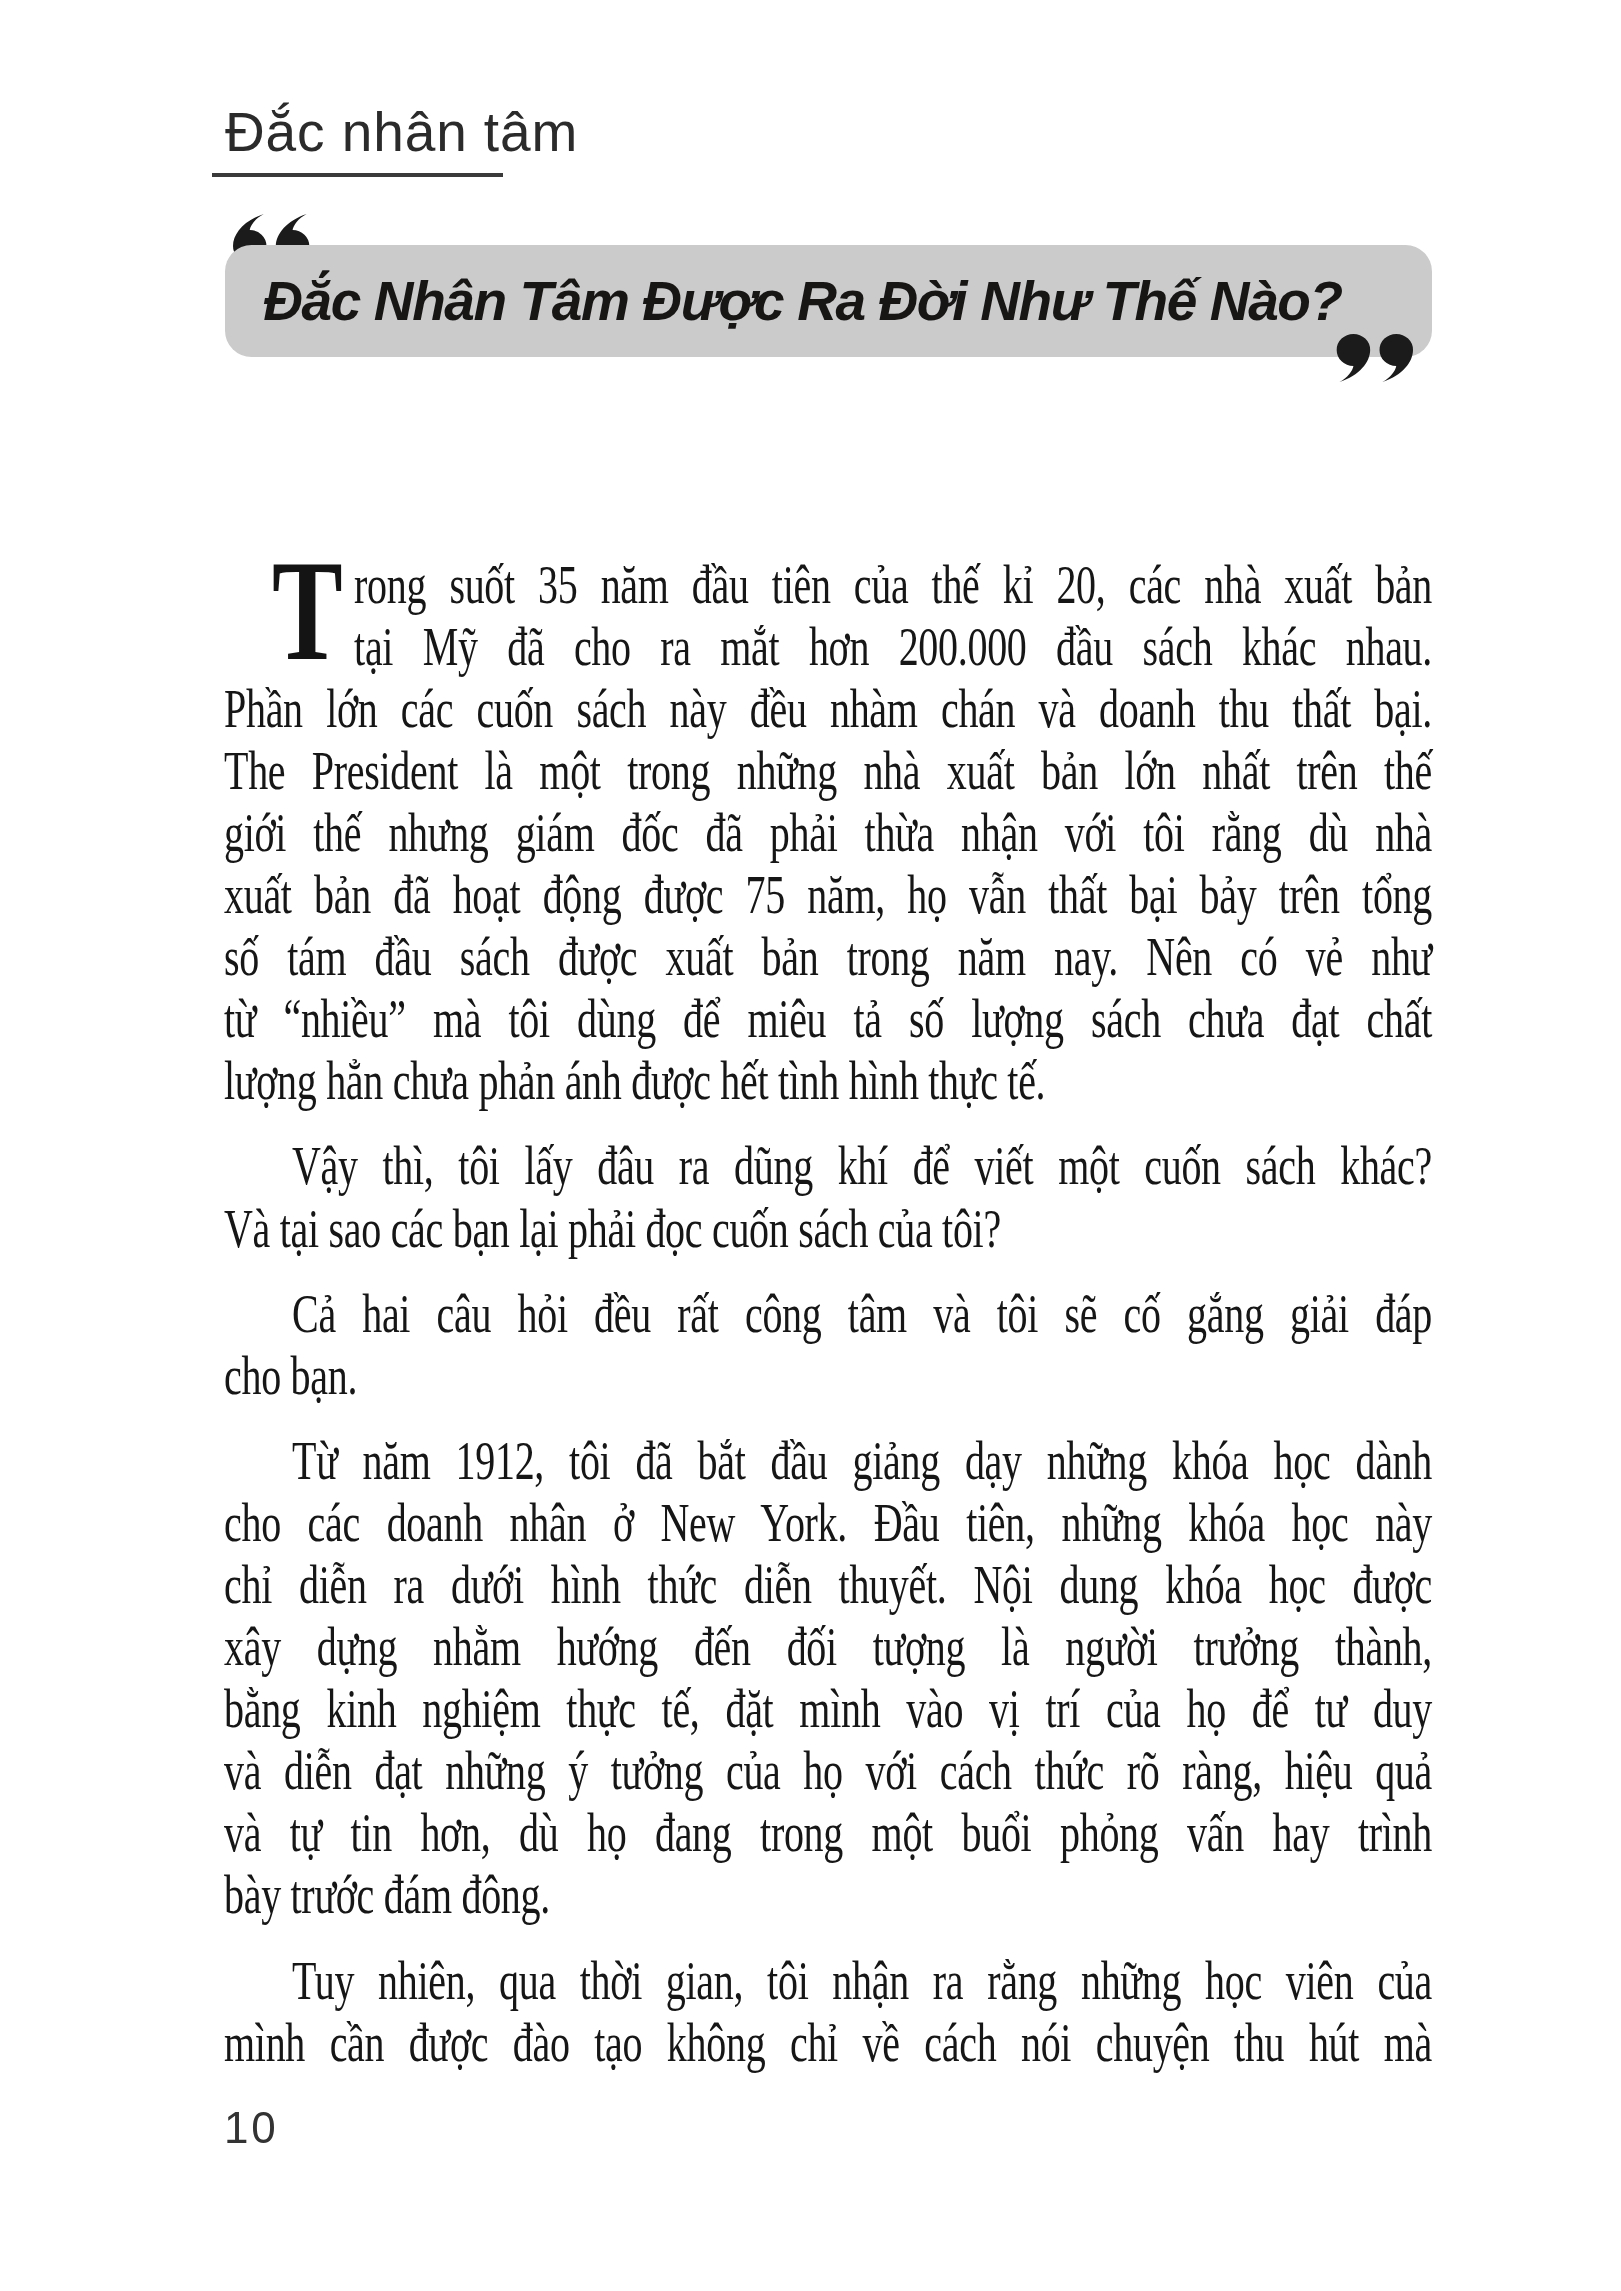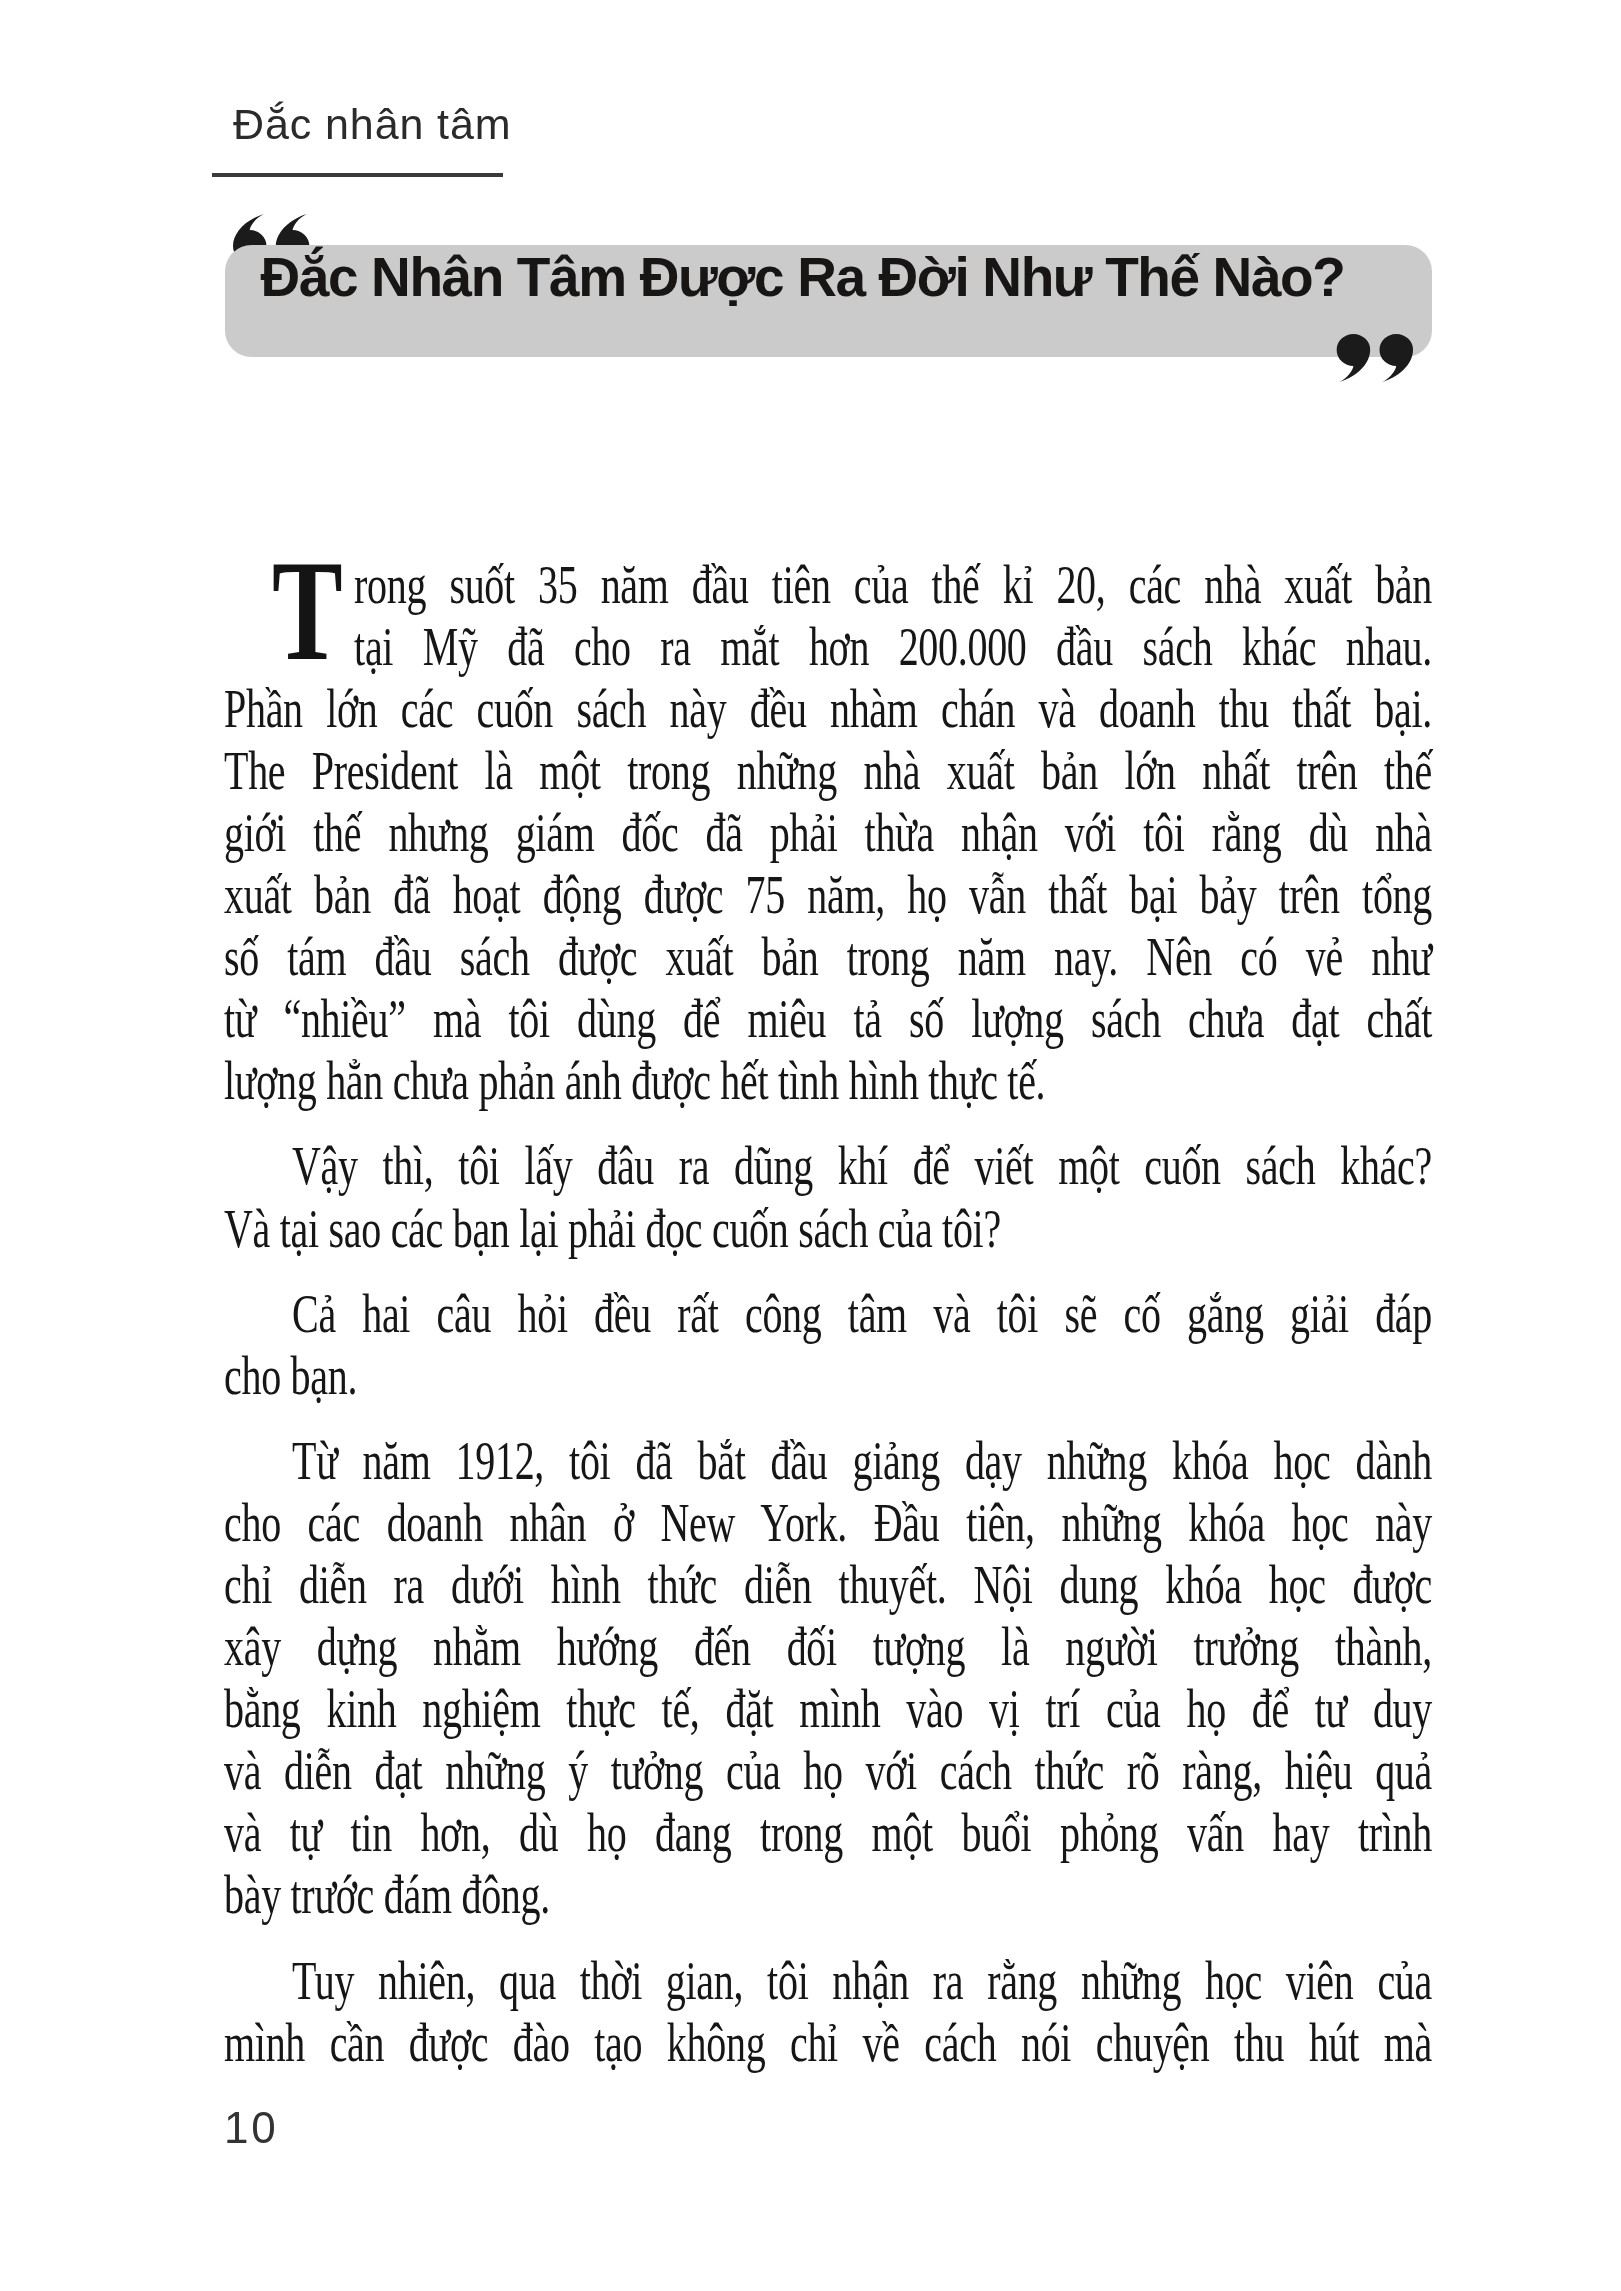--- a/index.html
+++ b/index.html
@@ -8,36 +8,36 @@
     width: 1621px; height: 2291px;
     background: #ffffff;
     overflow: hidden;
     font-family: "Liberation Serif", "DejaVu Serif", serif;
   }
 
   
   .running-header {
     position: absolute; left: 225px; top: 100px;
     font-family: "Liberation Sans", "DejaVu Sans", sans-serif;
-    font-size: 43px; font-weight: 400; letter-spacing: 0.9px;
-    color: #2b2b2b; white-space: nowrap; margin-left: 8px;
+    font-size: 55px; font-weight: 400; letter-spacing: 0.9px;
+    color: #2b2b2b; white-space: nowrap;
   }
   .header-rule {
     position: absolute; left: 212px; top: 173px;
     width: 291px; height: 3.8px; background: #3a3a3a;
   }
 
   
   .chapter-box {
     position: absolute; left: 225px; top: 245px;
     width: 1207px; height: 112px;
     background: #cbcbcb;
     border-radius: 26.5px;
-    display: flex; align-items: flex-start; justify-content: center;
-    padding-right: 52px; box-sizing: border-box;
+    display: flex; align-items: center; justify-content: center;
+    padding-right: 52px; box-sizing: border-box; font-style: italic;
   }
   .chapter-title {
     font-family: "Liberation Sans", "DejaVu Sans", sans-serif;
     font-weight: 700; font-size: 55px; letter-spacing: -1.4px;
     color: #181515; white-space: nowrap; margin: 0;
   }
   .quote-mark { position: absolute; width: 79px; height: 54px; }
   .quote-open  { left: 233px; top: 211px; }
   .quote-close { left: 1334px; top: 331px; transform: rotate(180deg); }
   .quote-mark svg { display:block; width:100%; height:100%; }

